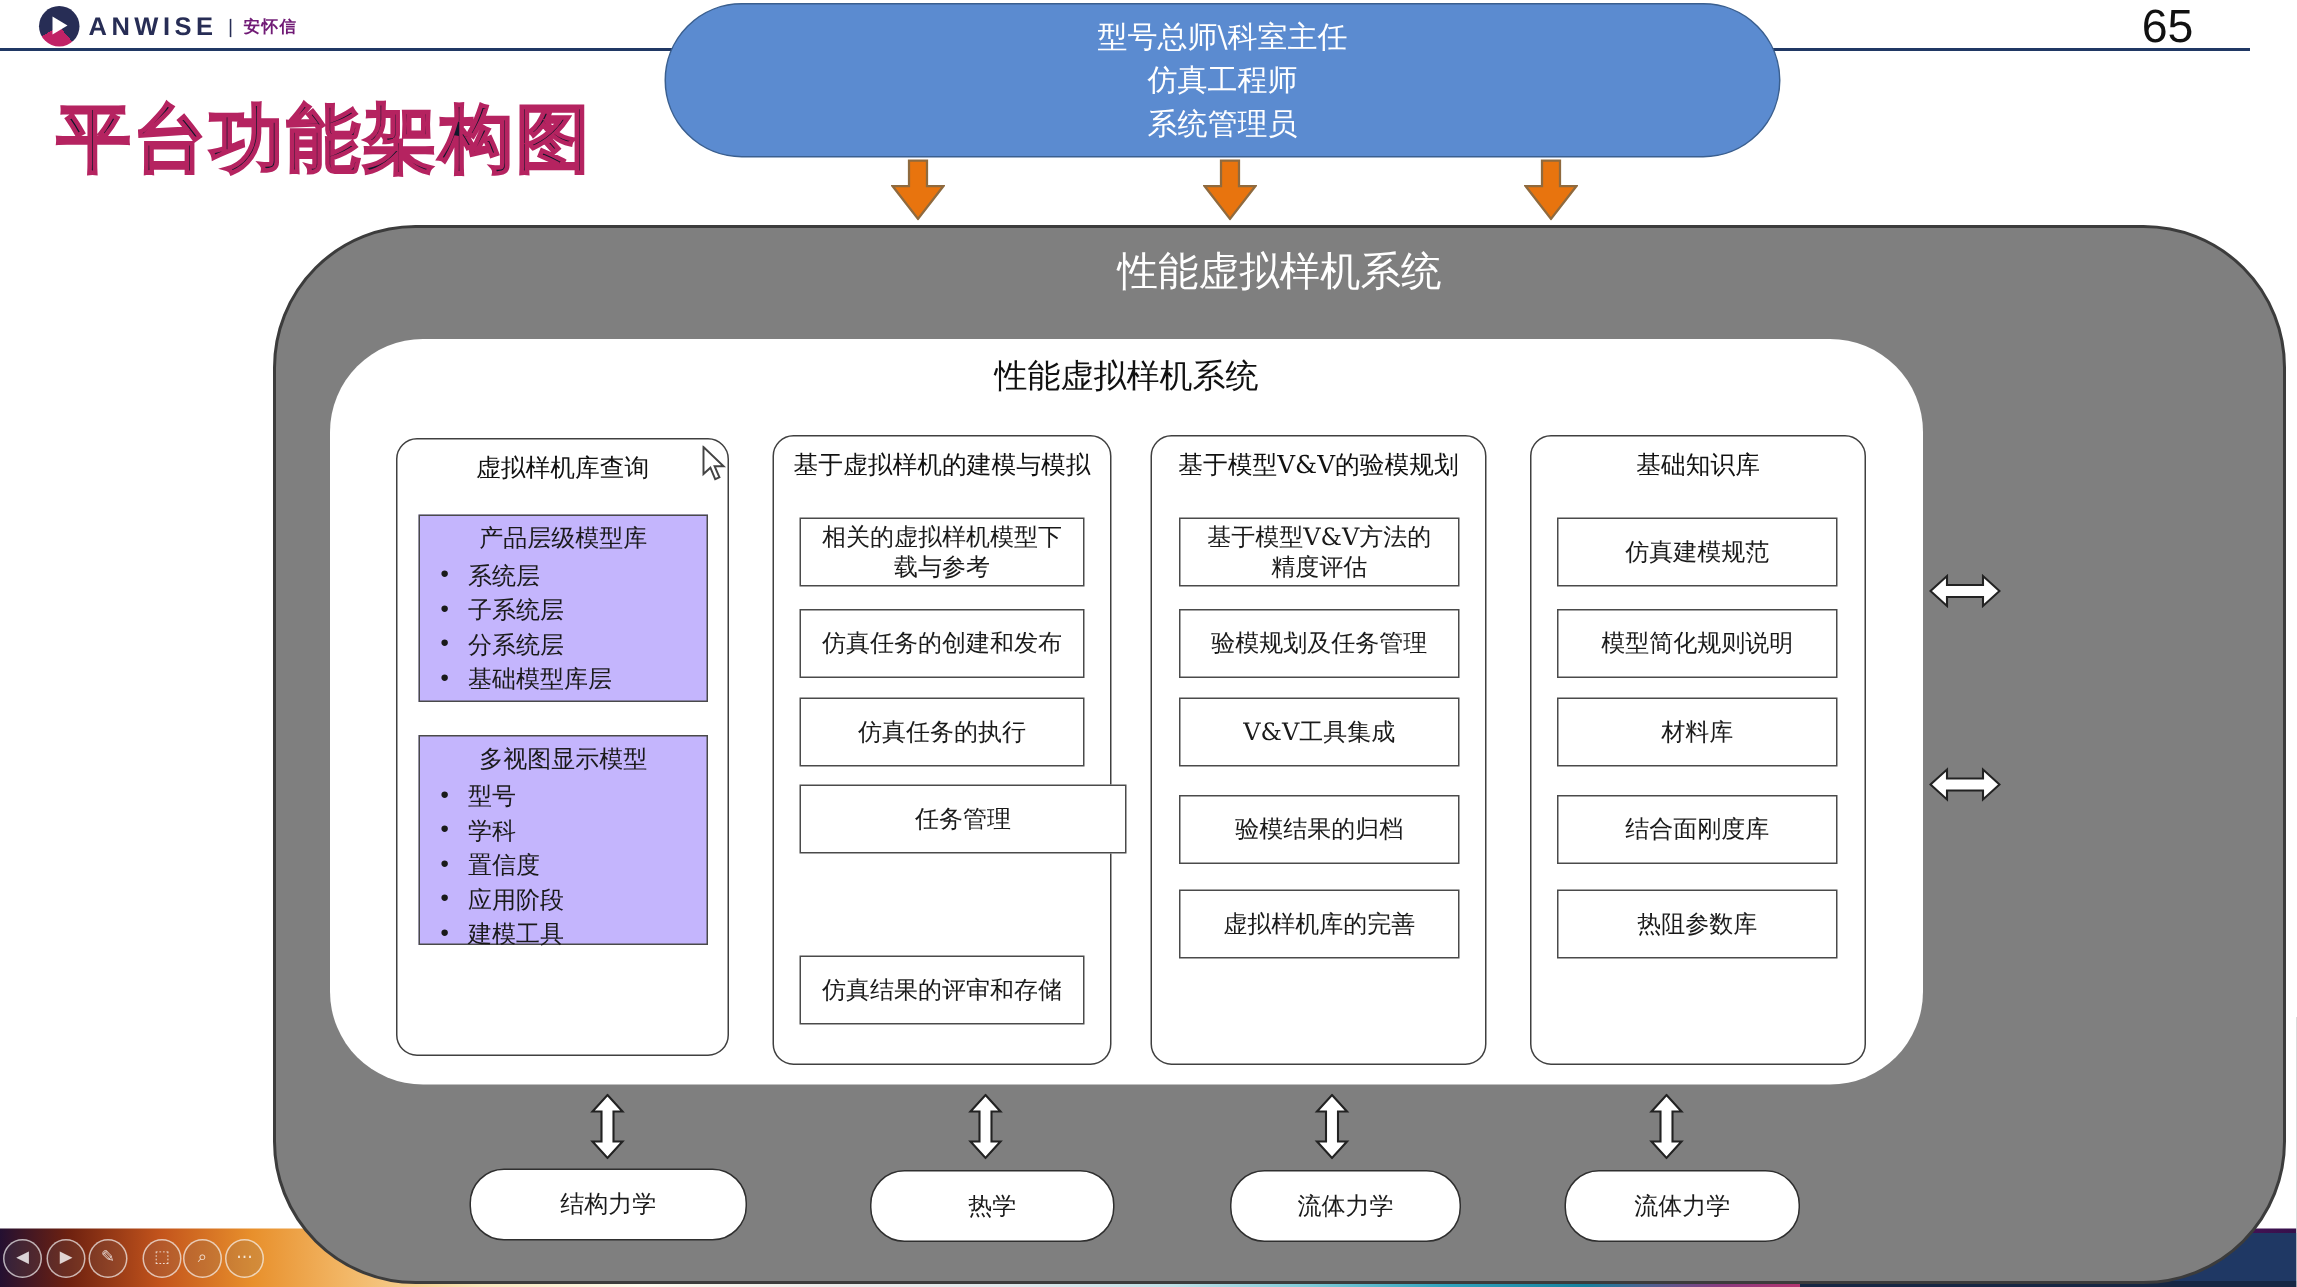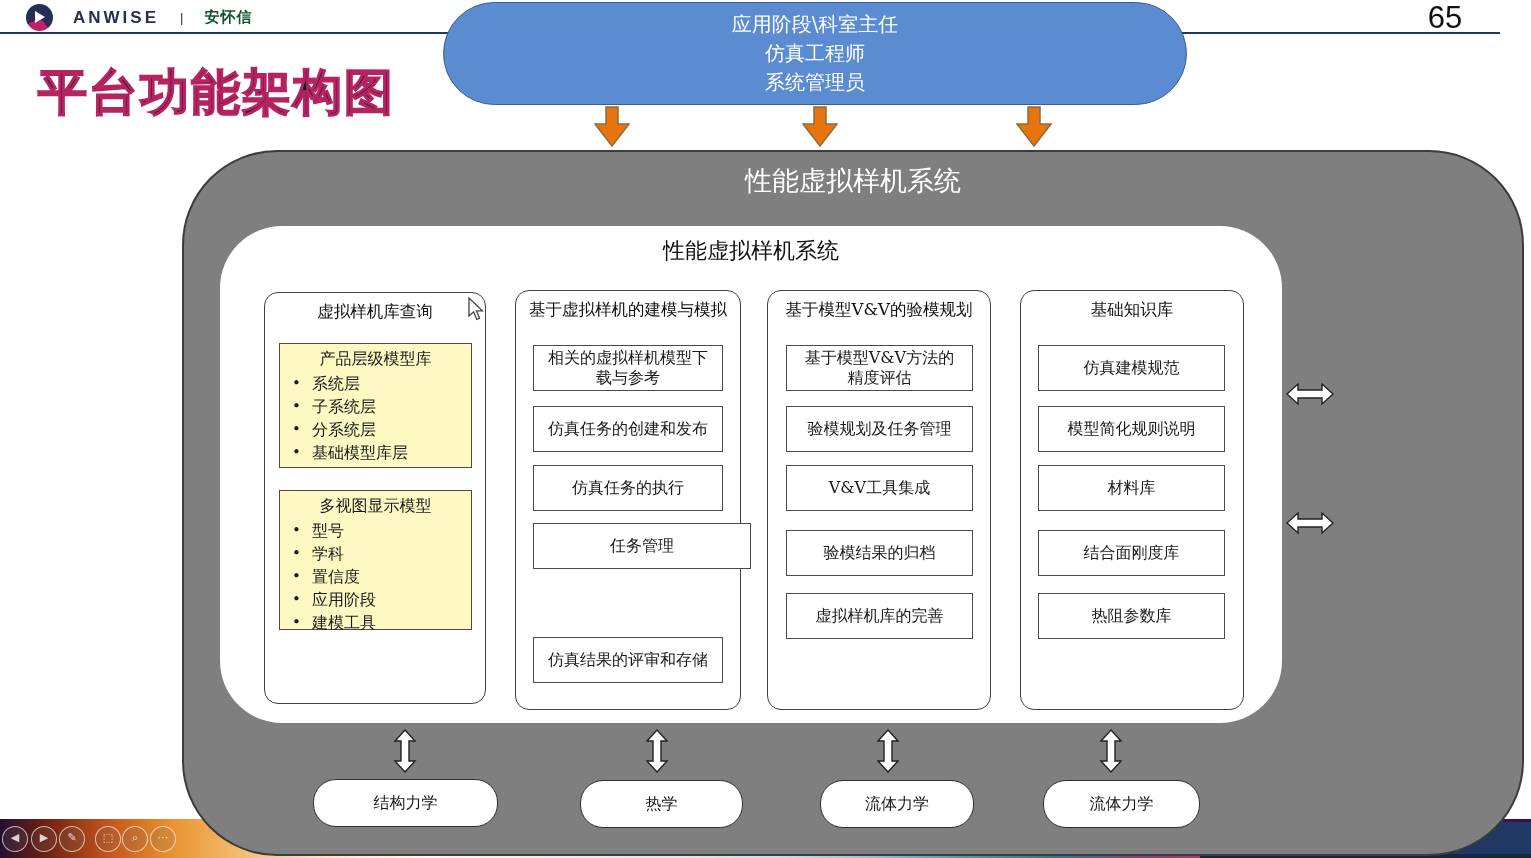--- a/index.html
+++ b/index.html
@@ -2,28 +2,28 @@
 <html><head>
 <meta charset="utf-8">
 <style>
   html,body{margin:0;padding:0;background:#e9e9e9;}
   #stage{position:relative;width:1531px;height:858px;background:#ffffff;overflow:hidden;
          font-family:"DejaVu Serif","Liberation Serif",serif;color:#1a1a1a;}
   .abs{position:absolute;}
 
   
   #topline{left:0;top:32px;width:1500px;height:2px;background:#203864;}
-  #logo{left:26px;top:4px;display:flex;align-items:center;gap:20px;font-family:"Liberation Sans",sans-serif;text-align:right;}
+  #logo{left:26px;top:4px;display:flex;align-items:center;gap:6px;font-family:"Liberation Sans",sans-serif;text-align:right;}
   #logo-mark{width:27px;height:27px;border-radius:50%;position:relative;
     background:conic-gradient(from 140deg,#c12266 0 100deg,#272d55 100deg 360deg);}
   #logo-mark:after{content:"";position:absolute;left:9px;top:7px;width:0;height:0;
     border-left:10px solid #ffffff;border-top:6px solid transparent;border-bottom:6px solid transparent;}
   #logo-brand{font-size:17px;font-weight:bold;letter-spacing:3px;color:#272d55;}
   #logo-sep{font-size:13px;color:#272d55;margin:0 1px;}
-  #logo-cn{font-size:15px;font-weight:bold;color:#14532d;letter-spacing:1px;}
+  #logo-cn{font-size:11px;font-weight:bold;color:#701a75;letter-spacing:1px;}
   #page-number{left:1400px;top:0px;width:90px;text-align:center;font-family:"Liberation Sans",sans-serif;
     font-size:31px;color:#111;}
   #headline{left:38px;top:60px;font-family:"Liberation Sans",sans-serif;font-weight:900;
     font-size:49px;letter-spacing:2px;color:#0f172a;-webkit-text-stroke:1.5px #b52360;}
 
   
   #actors{left:443px;top:2px;width:742px;height:101px;border-radius:52px;
     background:#5b8bd0;border:1.5px solid #3a5f8f;z-index:3;
     display:flex;flex-direction:column;justify-content:center;align-items:center;}
   #actors div{color:#ffffff;font-size:20px;line-height:29px;text-align:center;}
@@ -49,21 +49,21 @@
     background:#7f7f7f;border:2px solid #3c3c3c;z-index:2;}
   #gray-title{position:absolute;left:0;right:0;top:11px;text-align:center;color:#ffffff;font-size:27px;}
 
   
   #inner-white{position:absolute;left:36px;top:74px;width:1062px;height:497px;border-radius:62px;
     background:#ffffff;}
   #inner-title{position:absolute;left:0;right:0;top:10px;text-align:center;color:#111;font-size:22px;}
 
   .col{position:absolute;background:#ffffff;border:1.2px solid #404040;border-radius:14px;}
   .colhead{position:absolute;left:0;right:0;top:8px;text-align:center;font-size:16.5px;color:#111;}
-  .group{position:absolute;border:1.2px solid #4a4a4a;background:#fef9c3;}
+  .group{position:absolute;border:1.2px solid #4a4a4a;background:#c4b5fd;}
   .group-title{text-align:center;font-size:16px;padding-top:5px;}
   .group ul{list-style:none;margin:2px 0 0 0;padding:0 0 0 32px;}
   .group li{position:relative;font-size:16px;line-height:23px;}
   .group li:before{content:"•";position:absolute;left:-20px;font-size:15px;}
   .item{position:absolute;border:1.2px solid #4a4a4a;background:#fff;
     display:flex;align-items:center;justify-content:center;text-align:center;
     font-size:16px;line-height:1.25;padding:2px 10px;box-sizing:border-box;}
 
   
   #green-panel{left:1337px;top:228px;width:160px;height:490px;border-radius:16px;z-index:3;
@@ -93,21 +93,21 @@
     <span id="logo-brand">ANWISE</span>
     <span id="logo-sep">|</span>
     <span id="logo-cn">安怀信</span>
   </div>
 
   <div id="page-number" class="abs">65</div>
 
   <div id="headline" class="abs">平台功能架构图</div>
 
   <div id="actors" class="abs">
-    <div>应用阶段\科室主任</div>
+    <div>型号总师\科室主任</div>
     <div>仿真工程师</div>
     <div>系统管理员</div>
   </div>
 
   <svg class="abs down-arrow" style="left:594px" viewBox="0 0 36 41">
       <polygon points="12,1 24,1 24,18 35,18 18,40 1,18 12,18" fill="#e8740e" stroke="#8f6a3e" stroke-width="1.5"></polygon>
     </svg>
   <svg class="abs down-arrow" style="left:802px" viewBox="0 0 36 41">
       <polygon points="12,1 24,1 24,18 35,18 18,40 1,18 12,18" fill="#e8740e" stroke="#8f6a3e" stroke-width="1.5"></polygon>
     </svg>

